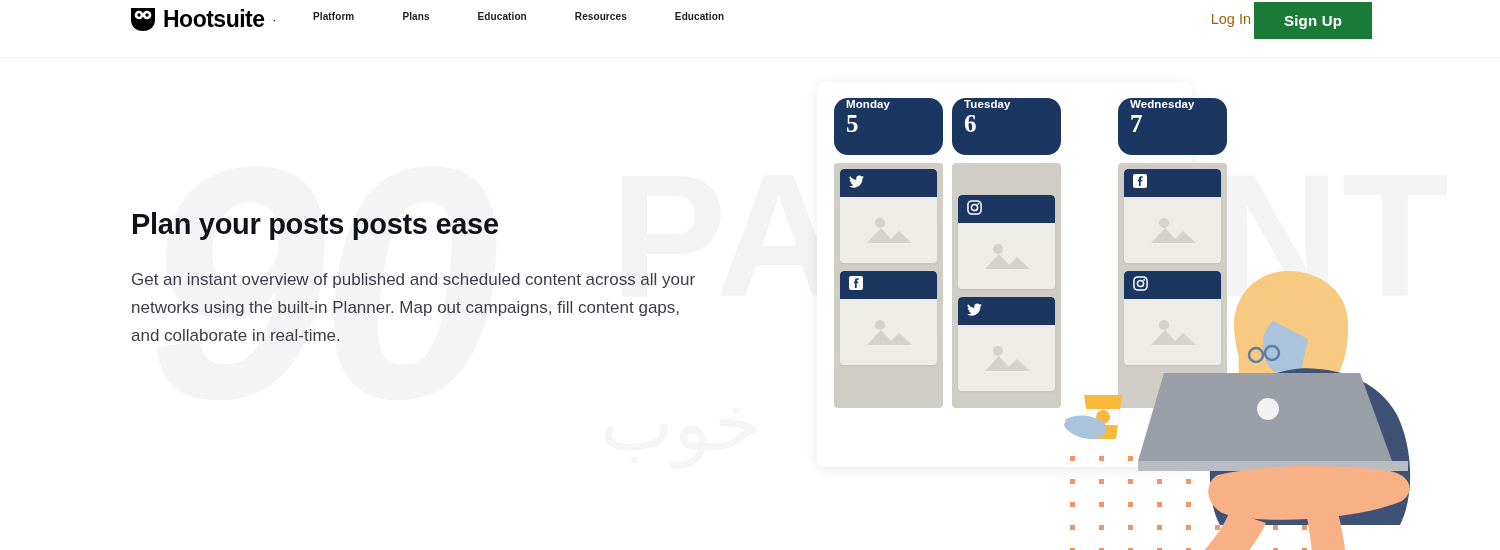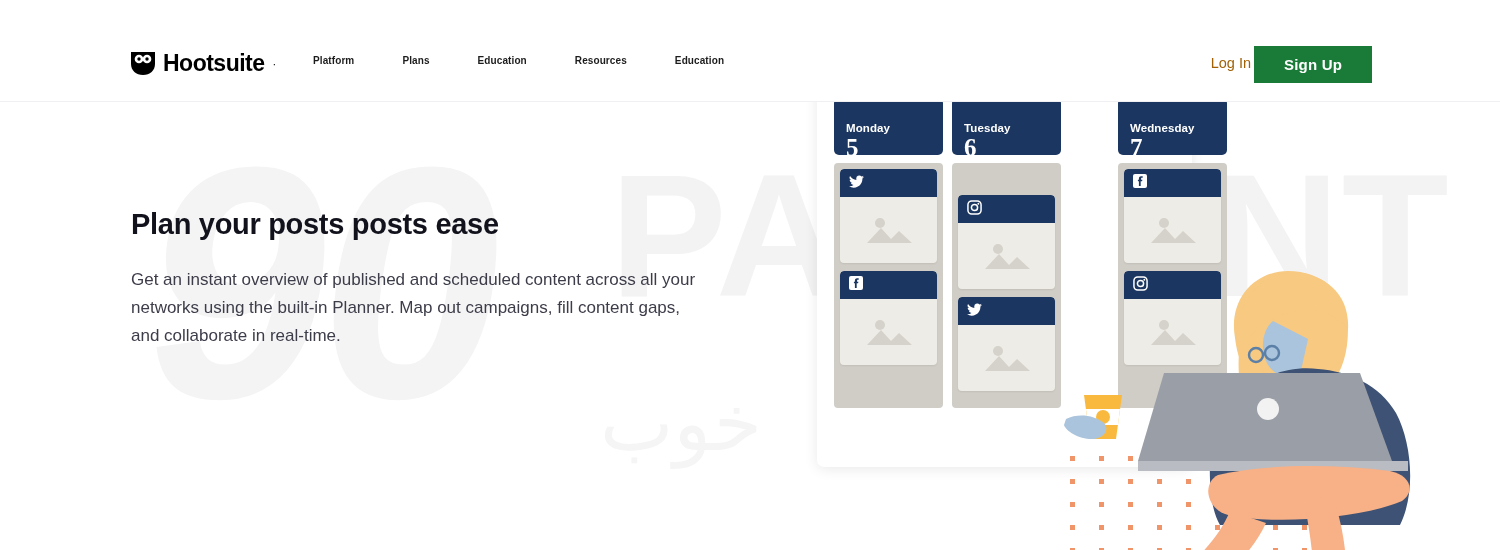--- a/index.html
+++ b/index.html
@@ -11,21 +11,20 @@
   }
   #page { position: relative; width: 1500px; height: 550px; background: #ffffff; }
 
   
   .header {
     position: absolute; top: 0; left: 0;
     width: 1500px; height: 58px;
     background: #ffffff;
     border-bottom: 1px solid #f0f0f2;
     z-index: 40;
-    margin-top: 44px;
   }
   .logo-wrap {
     position: absolute; left: 130px; top: 7px;
     display: flex; align-items: center; gap: 7px;
   }
   .owl { width: 26px; height: 25px; display: block; }
   .logo-text {
     font-size: 23px; font-weight: bold; color: #000000;
     letter-spacing: -0.5px; line-height: 1;
   }
@@ -91,22 +90,22 @@
     z-index: 10;
   }
   .col {
     position: absolute; top: 16px; width: 109px;
   }
   .col-mon { left: 17px; }
   .col-tue { left: 135px; }
   .col-wed { left: 253px; margin-left: 48px; }
 
   .day-head {
-    height: 57px; background: #1b3661; border-radius: 5px;
-    color: #fff; padding: 24px 0 0 12px; margin-bottom: 8px;
+    height: 57px; background: #1b3661; border-radius: 14px;
+    color: #fff; padding: 0 0 0 12px; margin-bottom: 8px;
   }
   .day-name { font-size: 11.5px; font-weight: bold; letter-spacing: 0.1px; }
   .day-num { font-size: 25px; font-weight: bold; line-height: 26px; margin-top: 1px; font-family: "Liberation Serif", serif; }
 
   .col-body { background: #cfcdc6; border-radius: 4px; padding: 6px; min-height: 245px; }
 
   .post {
     background: #eeece6; border-radius: 4px; margin-bottom: 8px;
     box-shadow: 0 1px 2px rgba(0,0,0,0.07); overflow: hidden;
   }

